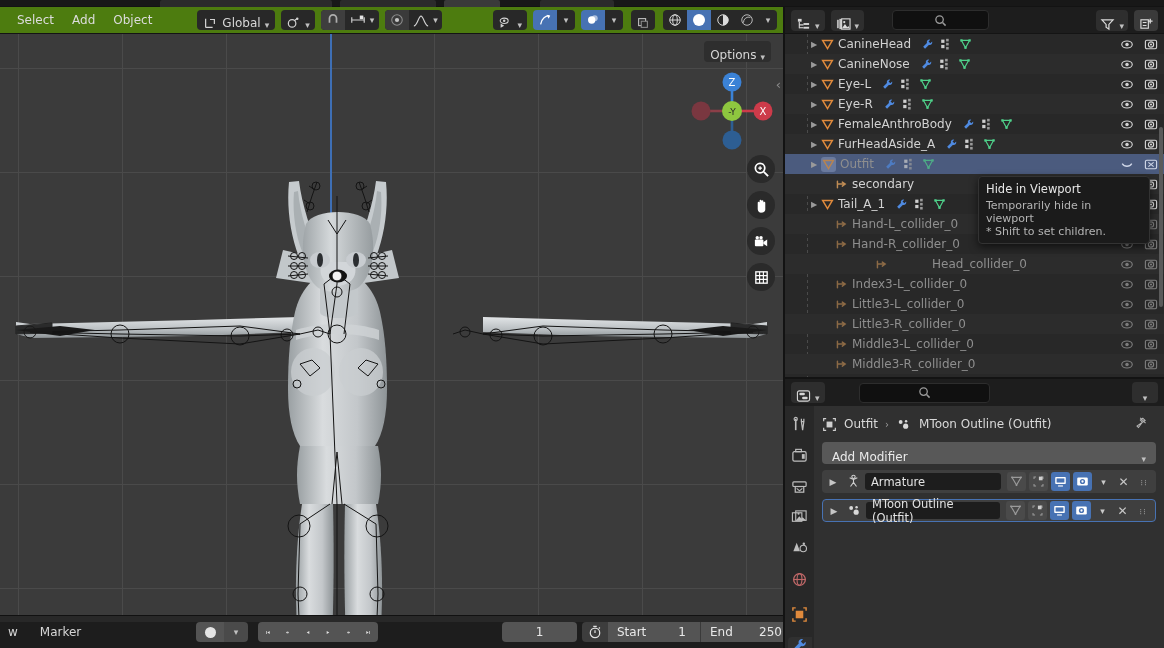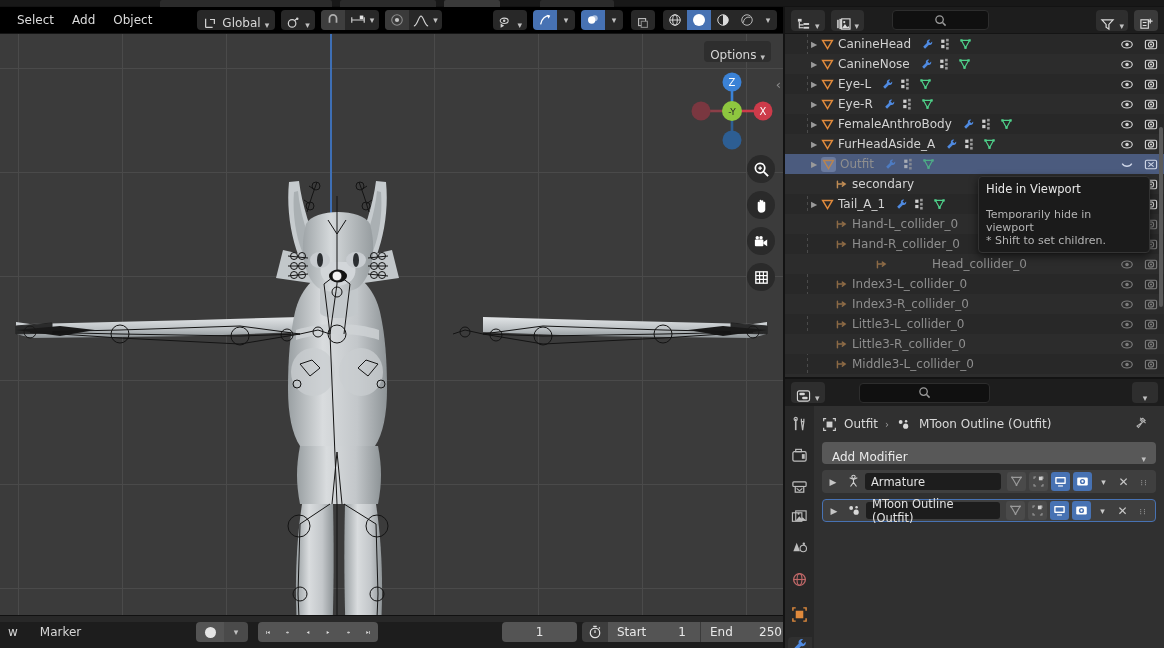--- a/index.html
+++ b/index.html
@@ -19,21 +19,21 @@
 
   
   #topstrip{ position:absolute; left:0; top:0; width:1164px; height:7px;
              background:#181818; border-bottom:1px solid #131313; }
   #topstrip .tabghost{ position:absolute; top:0; height:7px; background:#2b2b2b; border-radius:2px 2px 0 0;}
 
   
   #viewport{ position:absolute; left:0; top:7px; width:783px; height:608px;
              background:#3b3b3b; overflow:hidden; }
   #vpHeader{ position:absolute; left:0; top:0; width:783px; height:27px;
-             background:#000000; display:flex; align-items:center; gap:0px;
+             background:#4d7c0f; display:flex; align-items:center; gap:0px;
              padding-left:8px; border-bottom:1px solid #141414; }
   #vpHeader .mnu{ padding:0 9px; height:20px; line-height:20px; color:#dcdcdc; font-size:12px; }
   #vpGrid{ position:absolute; left:0; top:27px; width:783px; height:581px; }
   .gl{ position:absolute; background:#4a4a4a; }
   .gl.v{ width:1px; height:100%; top:0; }
   .gl.h{ height:1px; width:100%; left:0; }
   .glZ{ position:absolute; width:2px; top:27px; height:230px; left:330px; background:#3e6fb5; }
 
   
   #optbtn{ position:absolute; right:12px; top:34px; }
@@ -88,21 +88,21 @@
   #olDash{ position:absolute; left:22px; top:0; bottom:0; width:1px;
            background:repeating-linear-gradient(to bottom,#4a4a4a 0 3px,transparent 3px 6px); }
   #olScroll{ position:absolute; right:1px; top:120px; width:4px; height:180px;
              background:#5a5a5a; border-radius:2px; }
 
   
   #tooltip{ position:absolute; left:978px; top:176px; width:172px;
             background:#1b1b1b; border:1px solid #333; border-radius:4px;
             padding:5px 7px; box-shadow:0 3px 9px rgba(0,0,0,.6); z-index:50; }
   #tooltip .t1{ color:#e6e6e6; font-size:11.5px; }
-  #tooltip .t2{ color:#b4b4b4; font-size:11px; margin-top:12px; }
+  #tooltip .t2{ color:#b4b4b4; font-size:11px; margin-top:3px; }
   #tooltip .t3{ color:#b4b4b4; font-size:11px; }
 
   
   #props{ position:absolute; left:785px; top:379px; width:379px; height:269px;
           background:#303030; }
   #prHeader{ height:27px; background:#1d1d1d; display:flex; align-items:center;
              padding:0 6px; gap:6px; }
   #prSearch{ flex:1; height:20px; background:#101010; border-radius:4px;
              display:flex; align-items:center; justify-content:center;
              border:1px solid #2d2d2d; }
@@ -1109,44 +1109,20 @@
           </span>
       <span style="display:flex">
             <svg width="14" height="13" viewBox="0 0 16 14">
               <rect x="1.6" y="2.2" width="12.8" height="9.6" rx="1.6" stroke="#7d7d7d" fill="none" stroke-width="1.3"></rect>
               <circle cx="8" cy="7" r="3" stroke="#7d7d7d" fill="none" stroke-width="1.3"></circle>
               <circle cx="8" cy="7" r="1.2" fill="#7d7d7d"></circle>
             </svg>
           </span>
     </span>
       </div>
-      <div class="olrow alt dim" style="padding-left: 36px;">
-        <span class="disc"></span>
-        <span style="display:flex;opacity:0.65">
-          <svg width="13" height="13" viewBox="0 0 16 16">
-            <path d="M3 4 L3 12 M3 7.5 L11 7.5 M9 5 L12.5 7.5 L9 10" stroke="#c08c54" fill="none" stroke-width="1.8" stroke-linecap="round"></path>
-          </svg>
-        </span>
-        <span class="nm">Index3-R_collider_0</span>
-        <span class="rightIcons">
-      <span style="display:flex">
-            <svg width="14" height="13" viewBox="0 0 16 14">
-              <ellipse cx="8" cy="7" rx="6" ry="4" stroke="#7d7d7d" fill="none" stroke-width="1.3"></ellipse>
-              <circle cx="8" cy="7" r="2" fill="#7d7d7d"></circle>
-            </svg>
-          </span>
-      <span style="display:flex">
-            <svg width="14" height="13" viewBox="0 0 16 14">
-              <rect x="1.6" y="2.2" width="12.8" height="9.6" rx="1.6" stroke="#7d7d7d" fill="none" stroke-width="1.3"></rect>
-              <circle cx="8" cy="7" r="3" stroke="#7d7d7d" fill="none" stroke-width="1.3"></circle>
-              <circle cx="8" cy="7" r="1.2" fill="#7d7d7d"></circle>
-            </svg>
-          </span>
-    </span>
-      </div>
       <div class="olrow dim" style="padding-left: 36px;">
         <span class="disc"></span>
         <span style="display:flex;opacity:0.65">
           <svg width="13" height="13" viewBox="0 0 16 16">
             <path d="M3 4 L3 12 M3 7.5 L11 7.5 M9 5 L12.5 7.5 L9 10" stroke="#c08c54" fill="none" stroke-width="1.8" stroke-linecap="round"></path>
           </svg>
         </span>
         <span class="nm">Little3-L_collider_0</span>
         <span class="rightIcons">
       <span style="display:flex">

